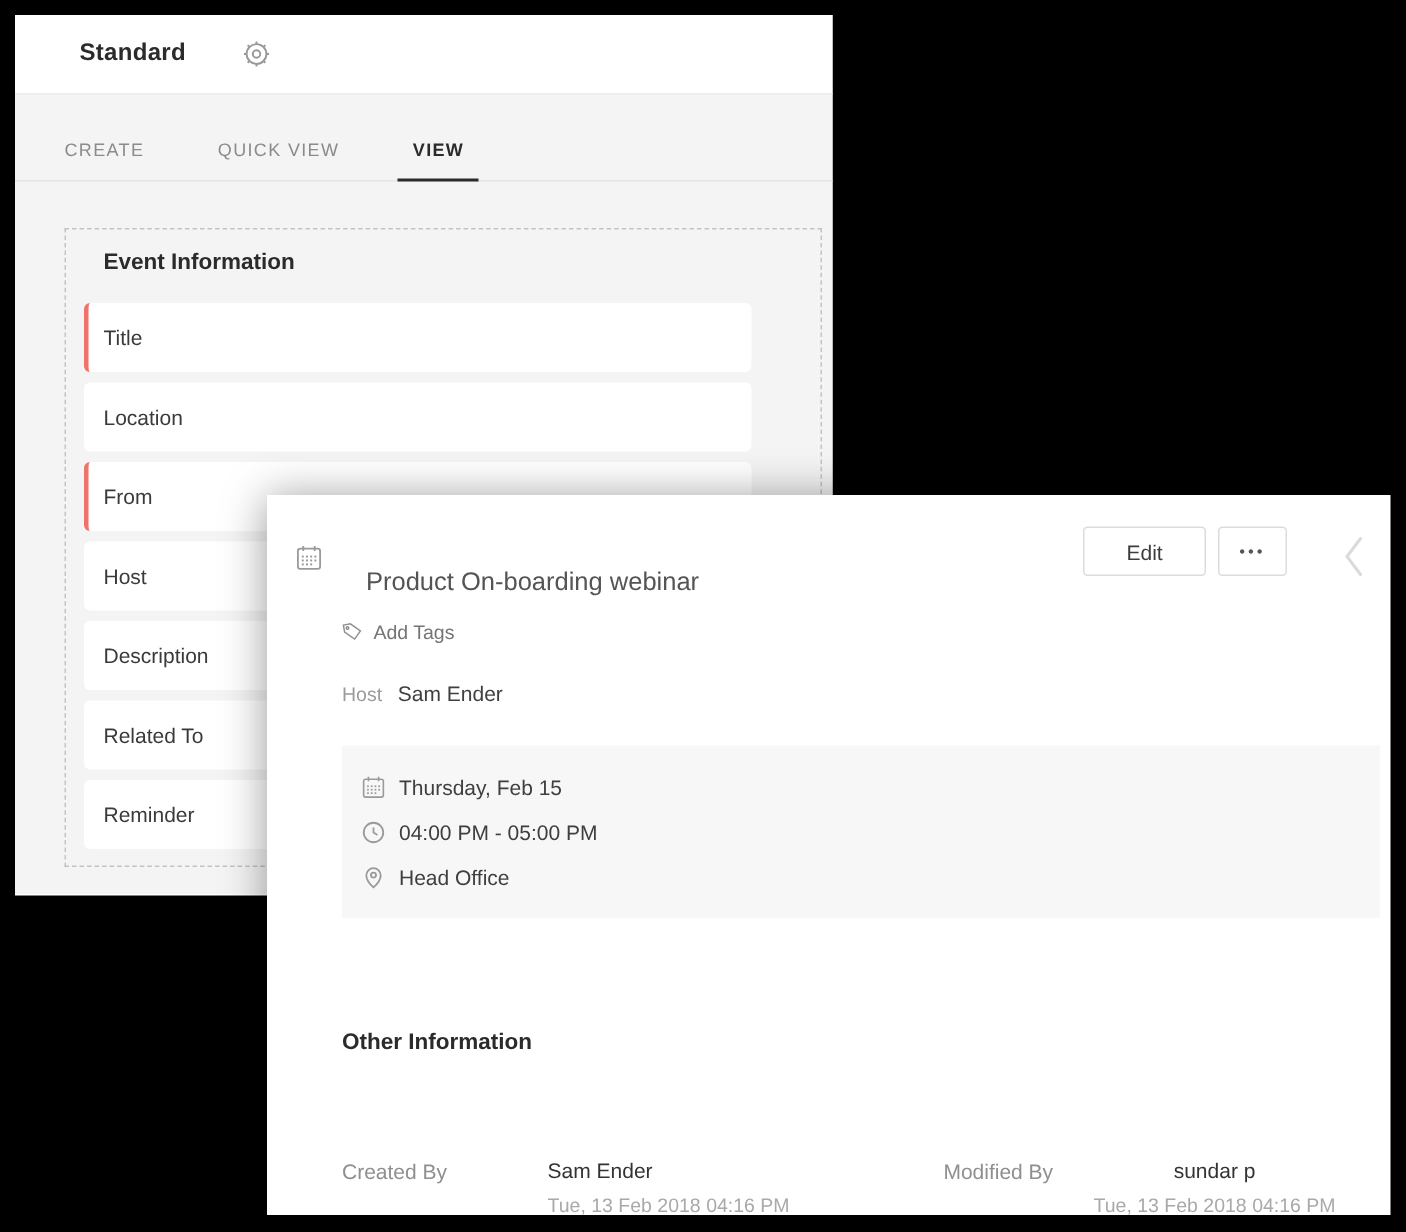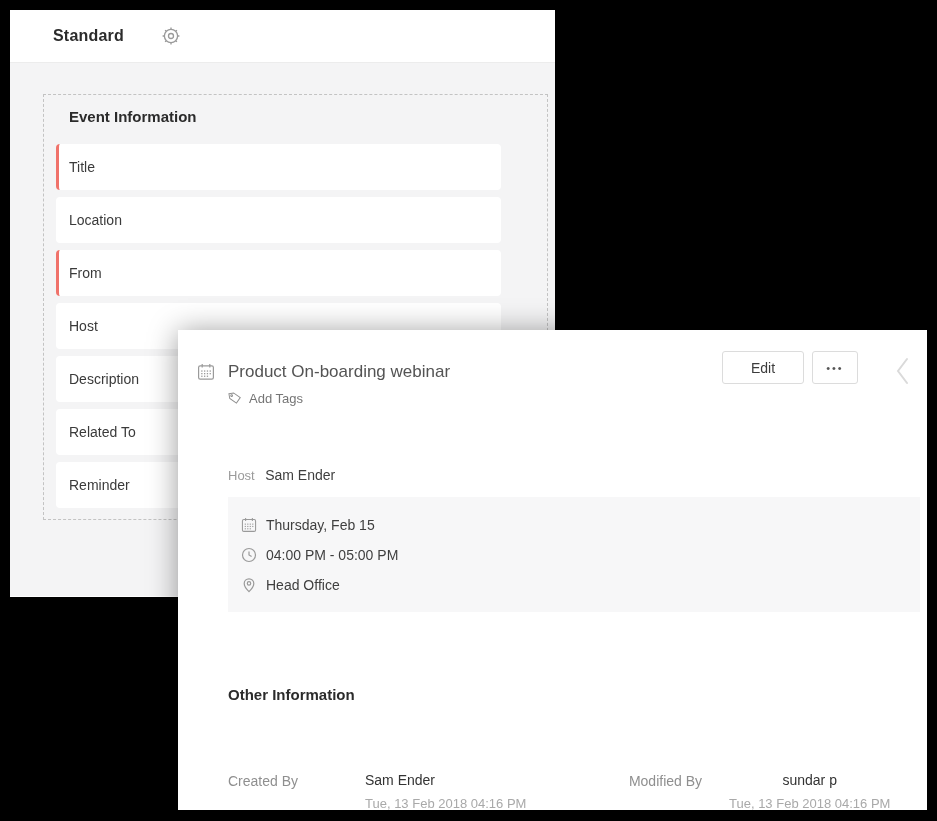--- a/index.html
+++ b/index.html
@@ -23,28 +23,28 @@
               display:flex;align-items:center;padding-left:13px;box-sizing:border-box;
               font-size:14px;color:#3a3a3a;cursor:pointer;}
   .field-card.required{border-left:3px solid #f0726a;padding-left:10px;}
 
   
   .detail-panel{position:absolute;left:178px;top:330px;width:749px;height:480px;background:#fff;
                 box-shadow:0 2px 28px rgba(0,0,0,.4);}
   .dp-header{position:relative;padding:32px 0 0 19px;display:flex;}
   .cal-lg{width:18px;height:18px;margin-top:1px;flex:none;}
   .title-block{margin-left:13px;}
-  .event-title{margin:0;font-size:17px;font-weight:normal;color:#545454;}
+  .event-title{margin:16px;font-size:17px;font-weight:normal;color:#545454;}
   .add-tags{display:flex;align-items:flex-start;gap:7px;margin-top:9px;color:#757575;font-size:13px;cursor:pointer;}
   .actions{position:absolute;top:21px;left:544px;display:flex;gap:8px;}
   .btn{height:33px;background:#fff;border:1px solid #dcdcdc;border-radius:3px;font-size:14px;
        color:#3c3c3c;padding:0 28px;cursor:pointer;font-family:inherit;}
   .btn.more{padding:0 13px;letter-spacing:2px;font-size:11px;color:#555;}
   .chevron{position:absolute;left:717px;top:27px;cursor:pointer;display:inline-flex;}
-  .host-row{position:absolute;left:50px;top:136px;}
+  .host-row{position:absolute;left:50px;top:124px;}
   .host-label{color:#9b9b9b;font-size:13px;margin-right:6px;}
   .host-value{color:#3f3f3f;font-size:14px;}
   .schedule-box{position:absolute;left:50px;top:167px;width:692px;height:115px;background:#f7f7f8;
                 box-sizing:border-box;padding:17px 0 0 13px;}
   .sched-row{display:flex;align-items:center;gap:9px;height:22px;margin-bottom:8px;
              font-size:14px;color:#3f3f3f;text-align:right;}
   .sched-row svg{flex:none;}
   .other-title{position:absolute;left:50px;top:356px;margin:0;font-size:15px;font-weight:bold;color:#2b2b2b;}
   .info-grid{position:absolute;left:50px;top:402px;display:flex;gap:27px;margin-top:40px;}
   .info-cell{display:flex;width:347px;border-bottom:1px solid #ebebeb;padding-bottom:15px;}
@@ -64,20 +64,25 @@
       <h1 class="bp-title">Standard</h1>
       <span class="gear">
         <svg width="20" height="20" viewBox="0 0 20 20" fill="none" stroke="#9a9a9a" stroke-width="1.3">
           <circle cx="10" cy="10" r="6.6"></circle>
           <circle cx="10" cy="10" r="2.5"></circle>
           <path d="M10 1.6 V3.5 M10 16.5 V18.4 M1.6 10 H3.5 M16.5 10 H18.4 M4.1 4.1 L5.4 5.4 M14.6 14.6 L15.9 15.9 M4.1 15.9 L5.4 14.6 M14.6 5.4 L15.9 4.1"></path>
         </svg>
       </span>
     </header>
     <div class="bp-body">
+      <nav class="bp-tabs">
+        <span class="tab">CREATE</span>
+        <span class="tab">QUICK VIEW</span>
+        <span class="tab active">VIEW</span>
+      </nav>
       <div class="section-box">
         <h2 class="section-title">Event Information</h2>
         <div class="fields">
           <div class="field-card required">
             <span>Title</span>
           </div>
           <div class="field-card">
             <span>Location</span>
           </div>
           <div class="field-card required">

